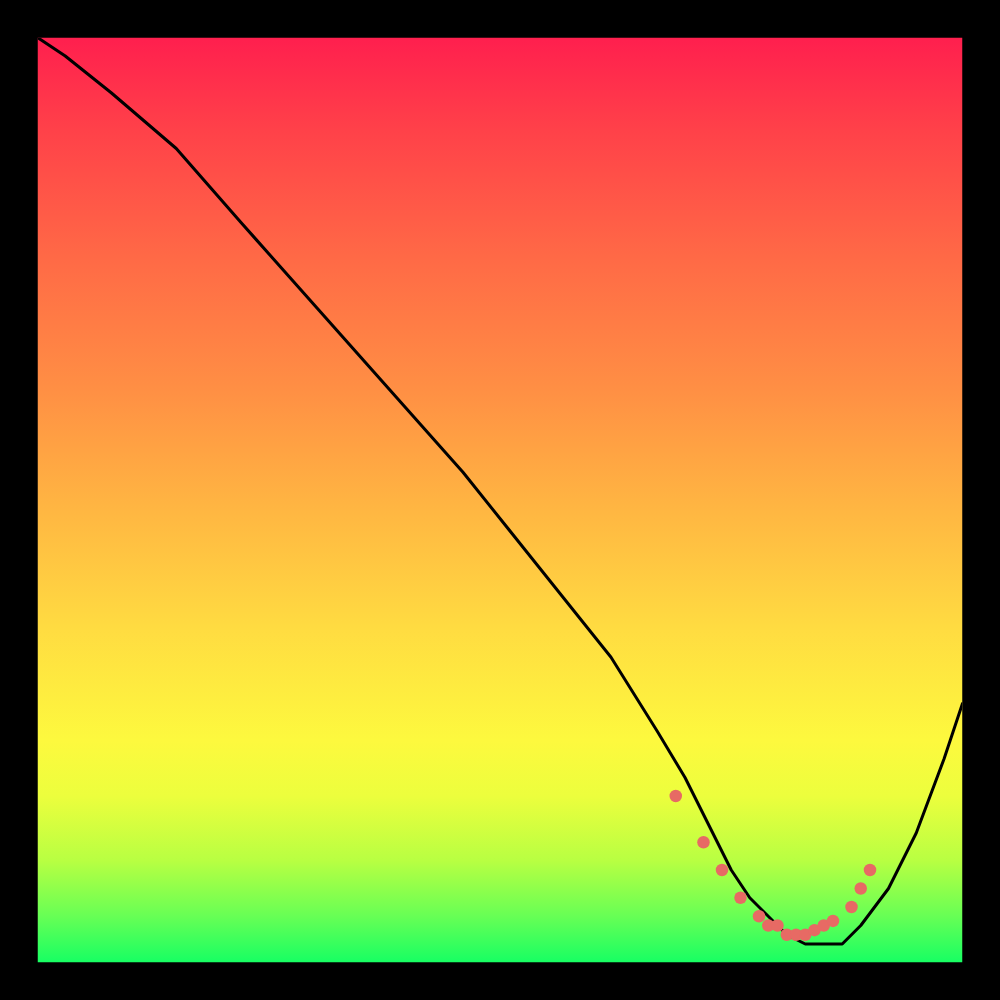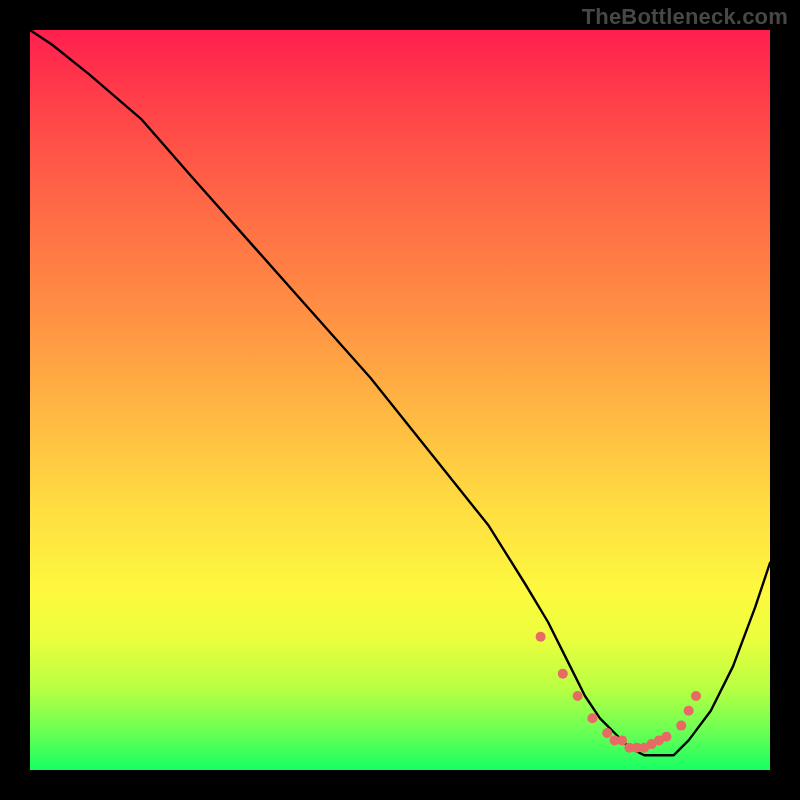--- a/index.html
+++ b/index.html
@@ -71,21 +71,20 @@
     stroke-linejoin: round;
   }
   .marker {
     fill: #e76a64;
   }
 </style>
 </head>
 <body>
 
 <div class="frame">
-  <div class="watermark">TheBottleneck.com</div>
 
   <div class="plot-area">
     <div class="gradient"></div>
     <svg class="lines" viewBox="0 0 740 740" preserveAspectRatio="none">
       <path class="curve" d="M0.0 0.0 L22.2 14.8 L59.2 44.4 L111.0 88.8 L162.8 148.0 L222.0 214.6 L281.2 281.2 L340.4 347.8 L399.6 421.8 L458.8 495.8 L495.8 555.0 L518.0 592.0 L540.2 636.4 L555.0 666.0 L569.8 688.2 L584.6 703.0 L599.4 717.8 L614.2 725.2 L629.0 725.2 L643.8 725.2 L658.6 710.4 L680.8 680.8 L703.0 636.4 L725.2 577.2 L740.0 532.8"></path>
       <g>
           <circle class="marker" cx="510.6" cy="606.8" r="5"></circle>
           <circle class="marker" cx="532.8" cy="643.8" r="5"></circle>
           <circle class="marker" cx="547.6" cy="666.0" r="5"></circle>
           <circle class="marker" cx="562.4" cy="688.2" r="5"></circle>

